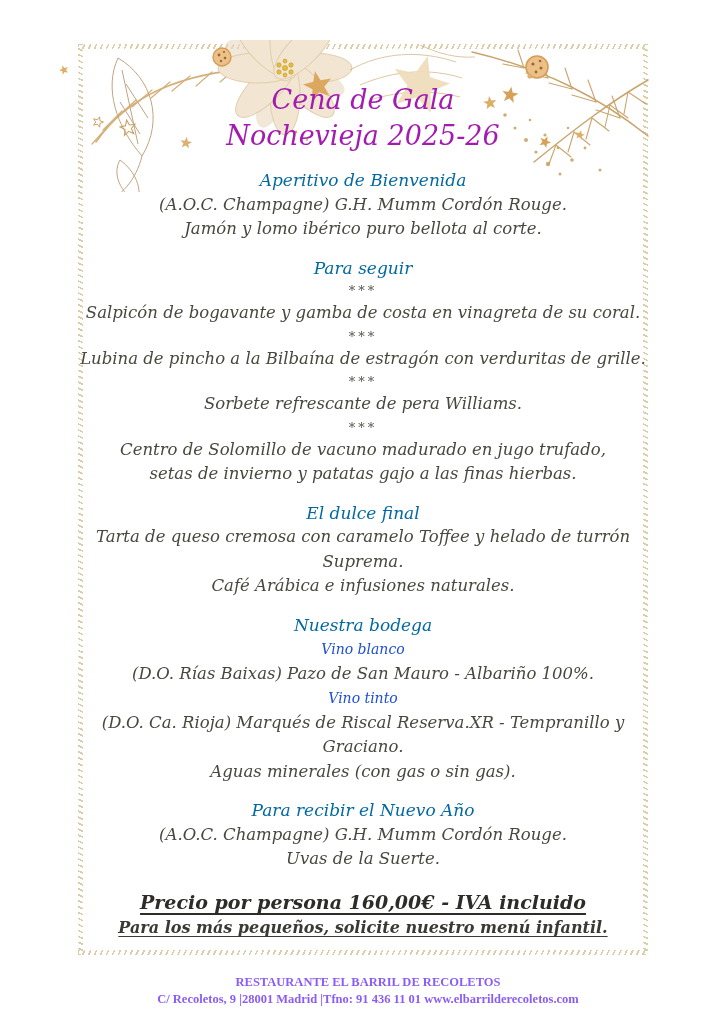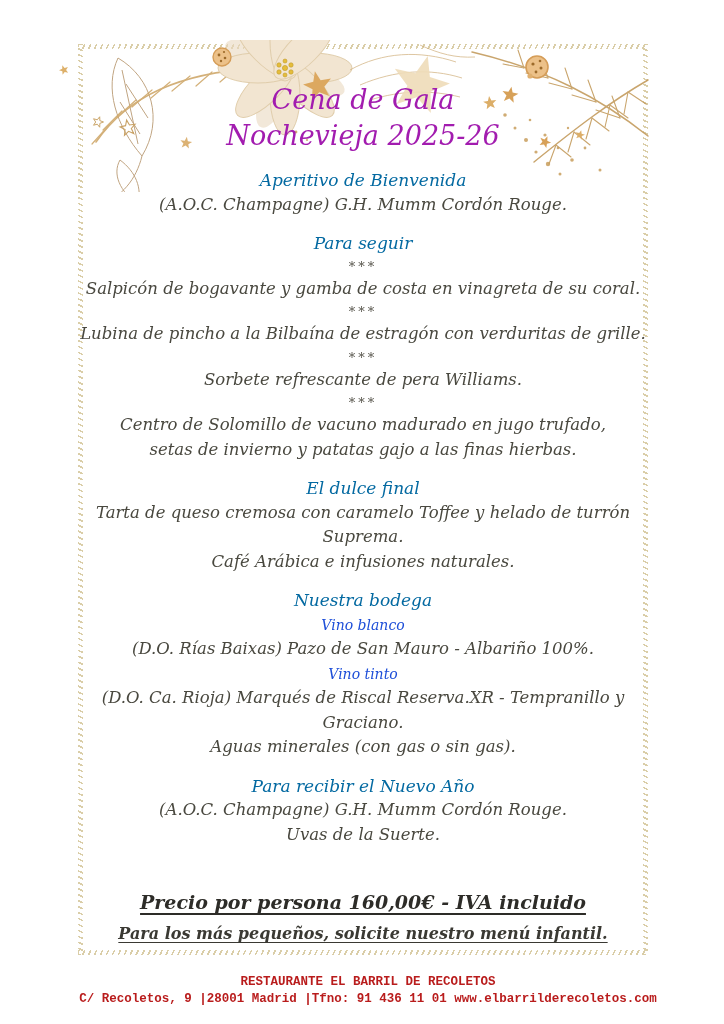--- a/index.html
+++ b/index.html
@@ -31,26 +31,26 @@
   .title-line{font-size:27px;line-height:36px;font-style:italic;color:#a21caf;}
   .sections-block{top:168px;}
   .menu-section{margin:0 0 14px 0;}
   .section-heading{font-size:17px;line-height:24.5px;font-style:italic;color:#0369a1;}
   .sub-heading{font-size:14px;line-height:24.5px;font-style:italic;color:#1d4ed8;}
   .menu-line{font-size:16.5px;line-height:24.5px;font-style:italic;color:#49483f;}
   .stars-line{font-size:13px;line-height:21px;letter-spacing:3px;color:#55534a;}
   .price-block{top:888px;}
   .price-main{font-size:19px;line-height:28px;font-style:italic;font-weight:bold;color:#2d2c28;
     text-decoration:underline;text-decoration-thickness:1.5px;text-underline-offset:4px;}
-  .price-kids{margin-top:6px;font-size:16px;line-height:24px;font-style:italic;font-weight:bold;color:#3a3933;
+  .price-kids{font-size:16px;line-height:24px;font-style:italic;font-weight:bold;color:#3a3933;
     text-decoration:underline;text-decoration-thickness:1.2px;text-underline-offset:3px;}
 
   
   .footer{position:absolute;left:12px;right:0;top:974px;text-align:center;
-    font-family:Liberation Mono, monospace;font-weight:bold;color:#b91c1c;}
+    font-family:Liberation Serif, serif;font-weight:bold;color:#8b5cf6;}
   .footer-name{font-size:12.5px;line-height:17px;}
   .footer-contact{font-size:12.5px;line-height:17px;}
 </style>
 </head>
 <body>
 
 <div class="page">
 
   <div class="border-frame">
     <div class="edge top"></div>
@@ -195,20 +195,21 @@
 
   <div class="content title-block" style="top:82px">
     <div class="title-line">Cena de Gala</div>
     <div class="title-line">Nochevieja 2025-26</div>
   </div>
 
   <div class="content sections-block" style="top:168px">
       <section class="menu-section">
         <div class="section-heading">Aperitivo de Bienvenida</div>
         <div class="menu-line">(A.O.C. Champagne) G.H. Mumm Cordón Rouge.</div>
+        <div class="menu-line">Jamón y lomo ibérico puro bellota al corte.</div>
       </section>
       <section class="menu-section">
         <div class="section-heading">Para seguir</div>
         <div class="stars-line">***</div>
         <div class="menu-line">Salpicón de bogavante y gamba de costa en vinagreta de su coral.</div>
         <div class="stars-line">***</div>
         <div class="menu-line">Lubina de pincho a la Bilbaína de estragón con verduritas de grille.</div>
         <div class="stars-line">***</div>
         <div class="menu-line">Sorbete refrescante de pera Williams.</div>
         <div class="stars-line">***</div>

